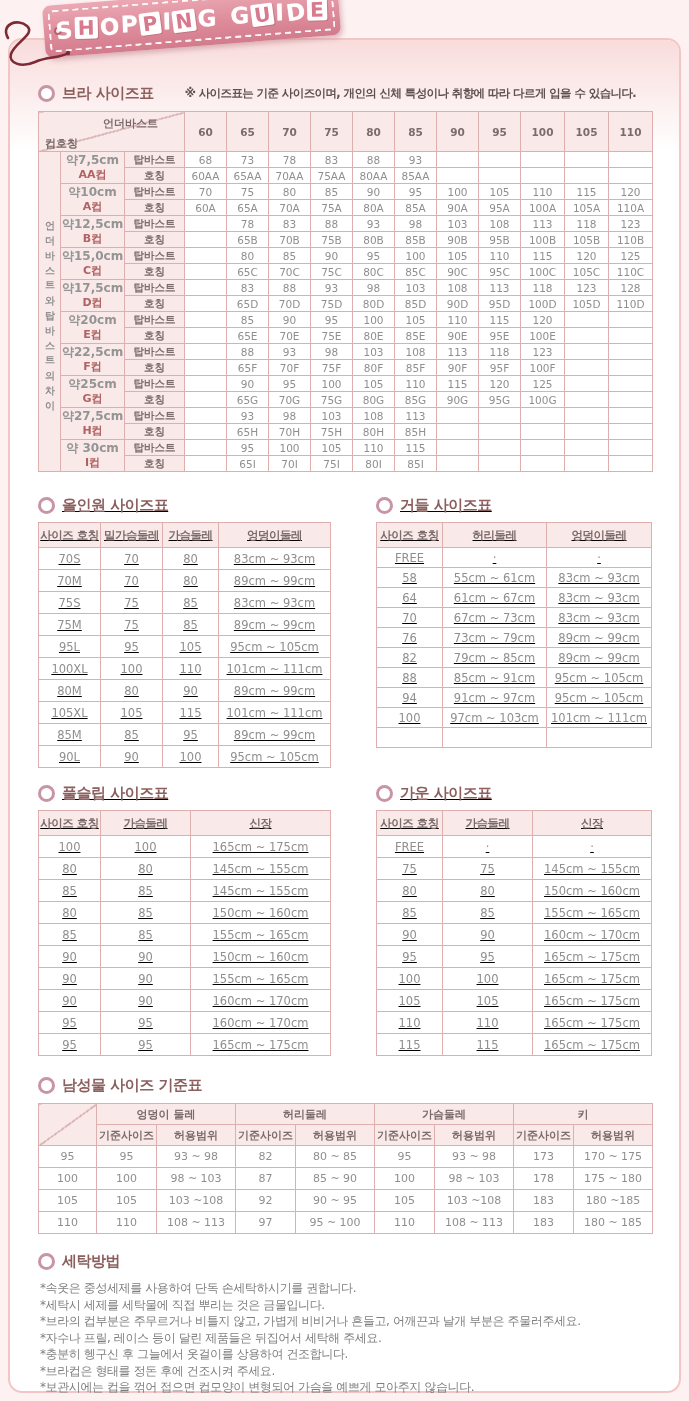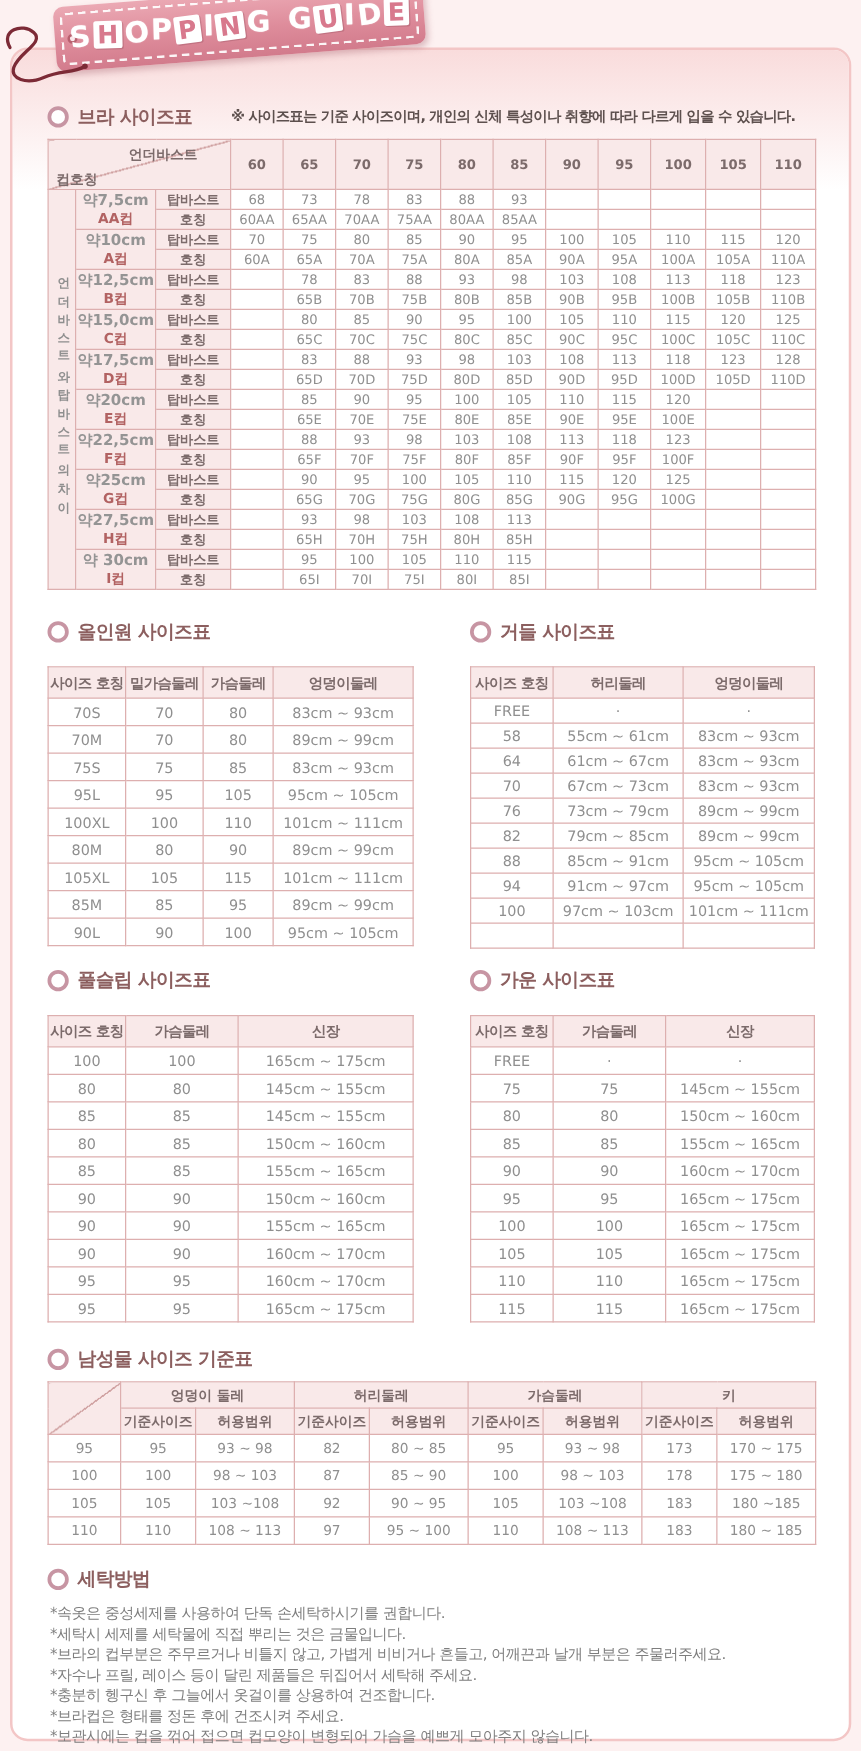--- a/index.html
+++ b/index.html
@@ -79,36 +79,36 @@
   .corner .c-bot{position:absolute;bottom:0;left:6px;font-size:11px;}
   .v-label div{
     writing-mode:vertical-rl;text-orientation:upright;letter-spacing:5px;
     margin:0 auto;font-size:10px;color:#8f8f8f;
   }
   .cup-cell{line-height:1.25;}
   .cup-cell .diff{font-size:12px;color:#949494;display:block;}
   .cup-cell .cup{font-size:11px;font-weight:bold;color:#b26262;display:block;}
   .sub-lab{font-size:10.5px;}
   
-  .simple{margin-top:18px;font-size:11.5px;}
+  .simple{margin-top:7px;font-size:11.5px;}
   .simple thead tr{height:25px;}
   .simple th{font-size:11.5px;letter-spacing:-0.5px;}
   .t-allinone,.t-fullslip{width:292px;}
   .t-girdle,.t-gown{width:275px;}
   .t-allinone tbody tr,.t-fullslip tbody tr,.t-gown tbody tr{height:22px;}
   .t-girdle tbody tr{height:20px;}
   
   .mens-table{width:614px;margin-top:8px;font-size:11px;}
   .mens-table thead tr{height:21px;}
   .mens-table tbody tr{height:22px;}
   .mens-corner{background:#f9e9e9;
     background-image:linear-gradient(to bottom right,rgba(0,0,0,0) calc(50% - 0.6px),#cfa0a0 calc(50% - 0.6px),#cfa0a0 calc(50% + 0.6px),rgba(0,0,0,0) calc(50% + 0.6px));}
   
   .sec-bra{padding-top:44px;}
-  .two-col{display:flex;gap:45px;margin-top:24px;}
+  .two-col{display:flex;gap:45px;margin-top:24px;text-decoration:underline;}
   .two-col.second{margin-top:16px;}
   .sec-mens{margin-top:20px;}
   .sec-wash{margin-top:18px;}
   .wash-lines{margin:9px 0 0 2px;}
   .wash-line{font-size:12px;color:#7e7e7e;line-height:16.5px;letter-spacing:-0.4px;}
 </style>
 </head>
 <body>
 
 <svg class="string-svg" width="72" height="58" viewBox="0 0 72 58">
@@ -542,20 +542,26 @@
               <td>80</td>
               <td>89cm ~ 99cm</td>
             </tr>
             <tr>
               <td>75S</td>
               <td>75</td>
               <td>85</td>
               <td>83cm ~ 93cm</td>
             </tr>
             <tr>
+              <td>75M</td>
+              <td>75</td>
+              <td>85</td>
+              <td>89cm ~ 99cm</td>
+            </tr>
+            <tr>
               <td>95L</td>
               <td>95</td>
               <td>105</td>
               <td>95cm ~ 105cm</td>
             </tr>
             <tr>
               <td>100XL</td>
               <td>100</td>
               <td>110</td>
               <td>101cm ~ 111cm</td>

